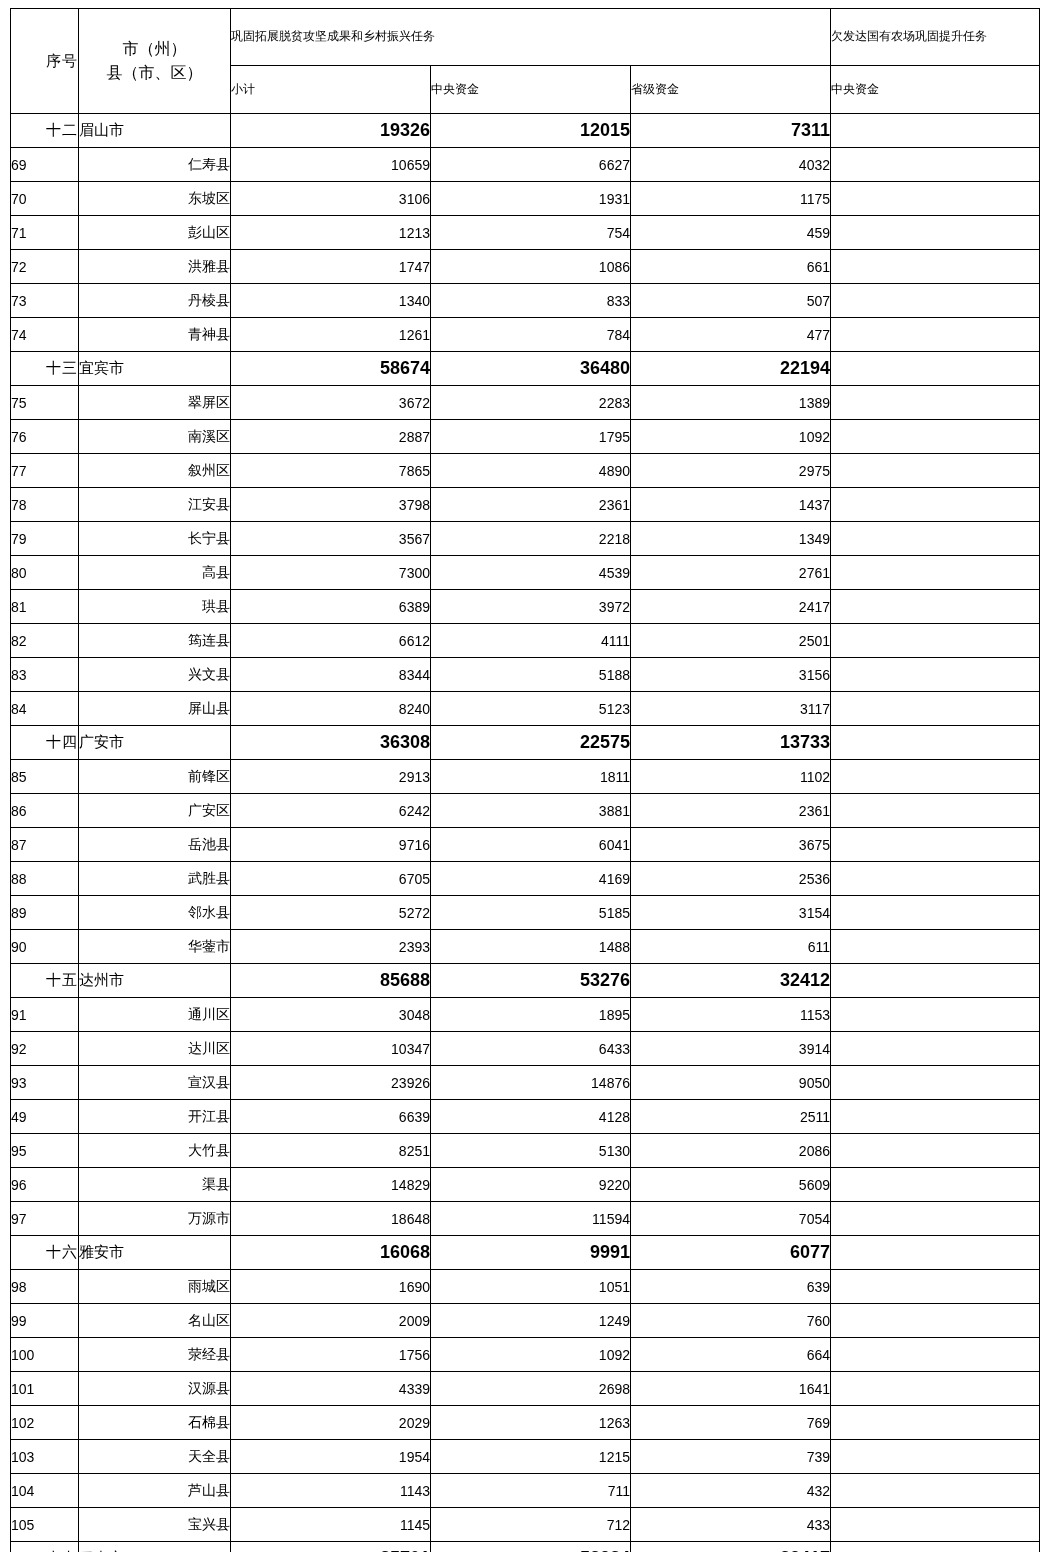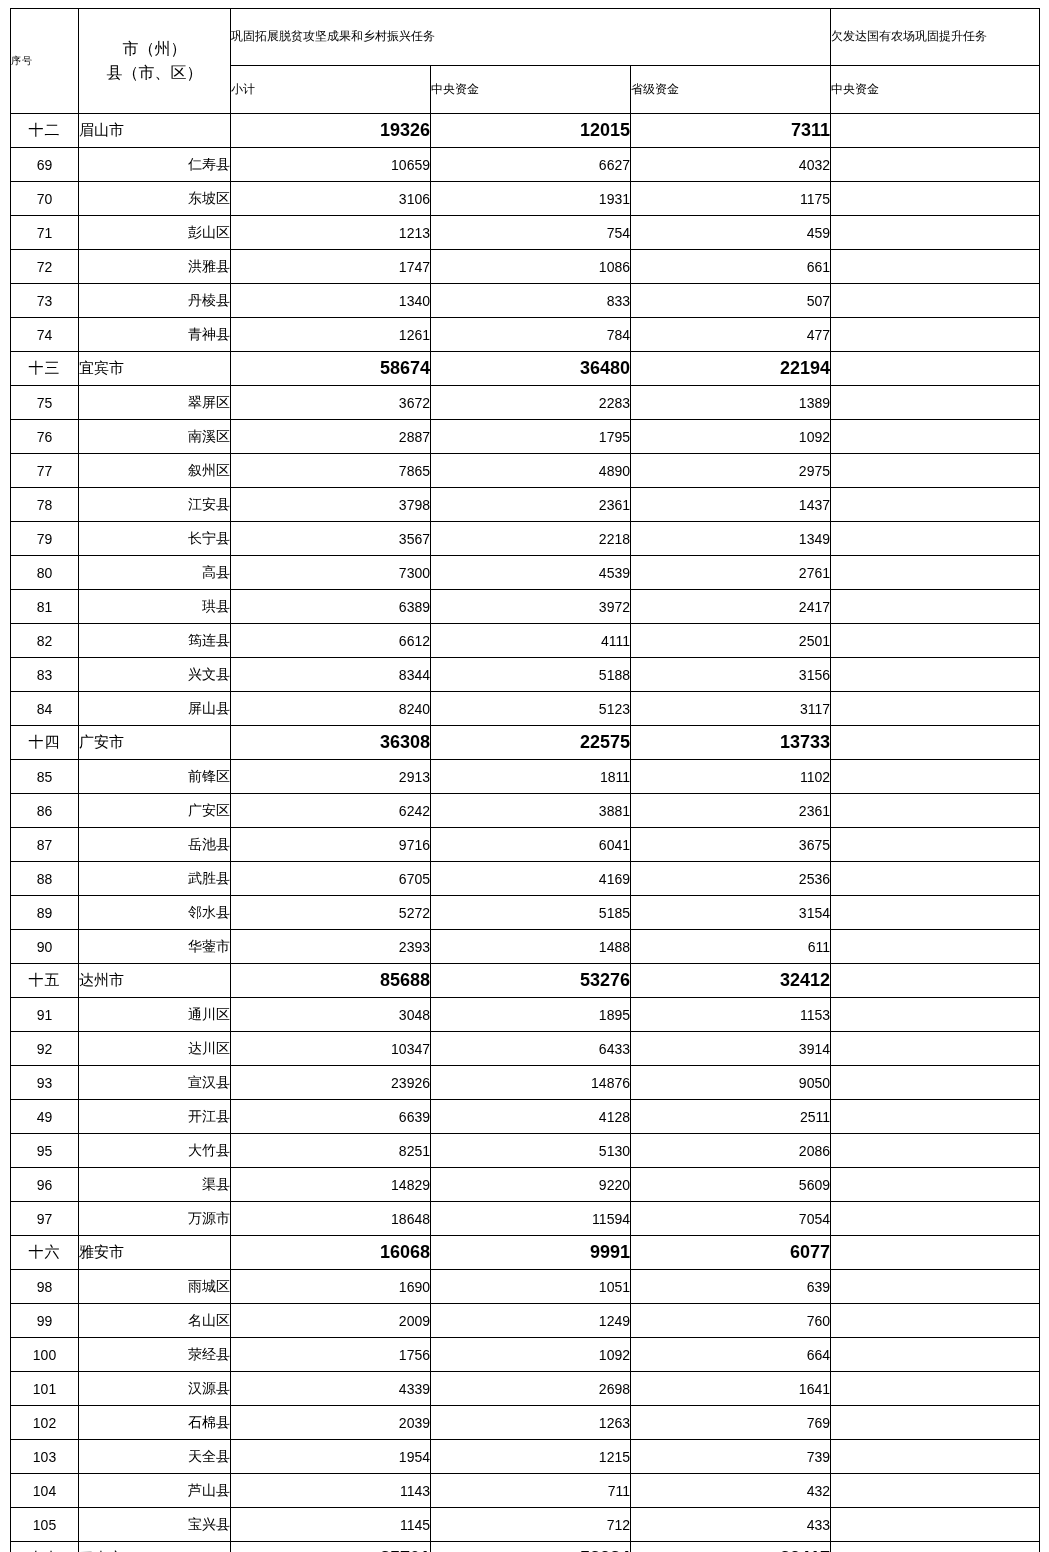--- a/index.html
+++ b/index.html
@@ -43,48 +43,47 @@
 
   
   .hdr-cell {
     text-align: left;
     font-size: 12px;
     font-weight: bold;
     line-height: 1.45;
     padding: 6px 4px;
   }
   .hdr-seq {
-    font-size: 10px;
-    font-weight: bold;
-    text-align: left;
+    font-size: 15px;
+    font-weight: bold;
+    text-align: right;
     letter-spacing: 1px;
   }
   .hdr-name {
     font-size: 16px;
     font-weight: bold;
     text-align: center;
     line-height: 1.5;
     padding: 4px 2px;
   }
   .hdr-sub {
     height: 47px;
   }
   .hdr-top {
     height: 56px;
   }
 
   
   tr.data-row td { height: 33px; }
 
   .cell-seq {
-    text-align: center;
     font-size: 14px;
   }
   .cell-seq-group {
-    text-align: center;
+    text-align: right;
     padding-left: 8px;
     font-size: 15px;
     font-weight: bold;
     letter-spacing: 1px;
   }
   .cell-name-group {
     text-align: left;
     padding-left: 8px;
     font-size: 15px;
     font-weight: bold;
@@ -445,21 +444,21 @@
           <td class="cell-seq">101</td>
           <td class="cell-name-item">汉源县</td>
           <td class="cell-num">4339</td>
           <td class="cell-num">2698</td>
           <td class="cell-num">1641</td>
           <td class="cell-farm"></td>
         </tr>
         <tr class="data-row">
           <td class="cell-seq">102</td>
           <td class="cell-name-item">石棉县</td>
-          <td class="cell-num">2039</td>
+          <td class="cell-num">2029</td>
           <td class="cell-num">1263</td>
           <td class="cell-num">769</td>
           <td class="cell-farm"></td>
         </tr>
         <tr class="data-row">
           <td class="cell-seq">103</td>
           <td class="cell-name-item">天全县</td>
           <td class="cell-num">1954</td>
           <td class="cell-num">1215</td>
           <td class="cell-num">739</td>

